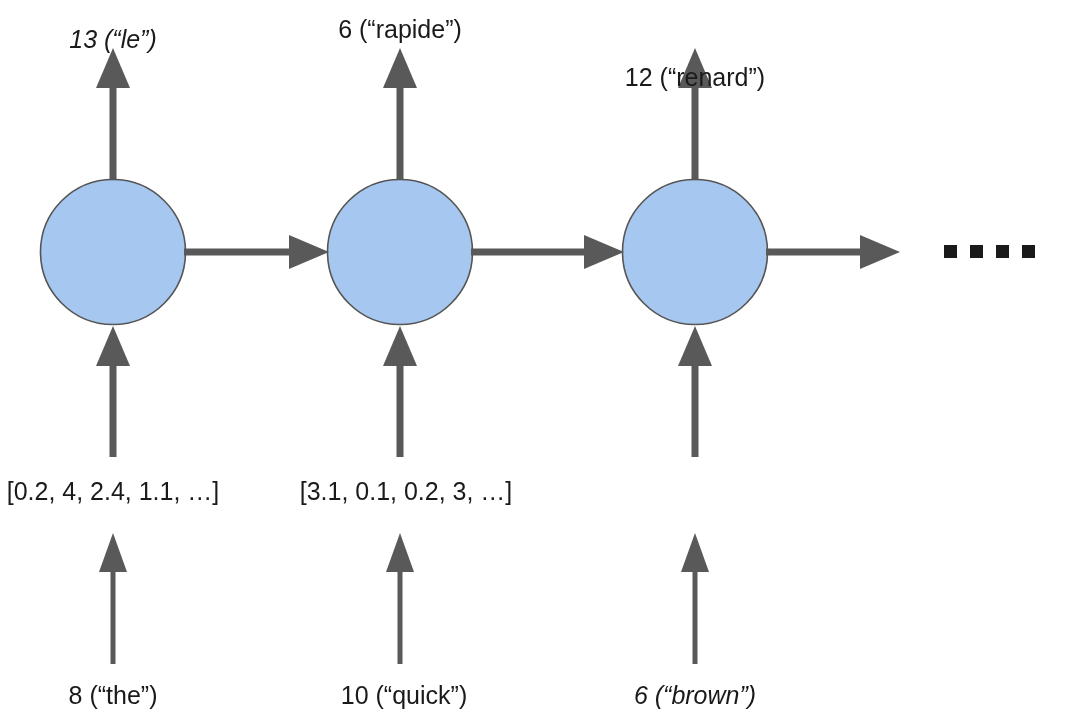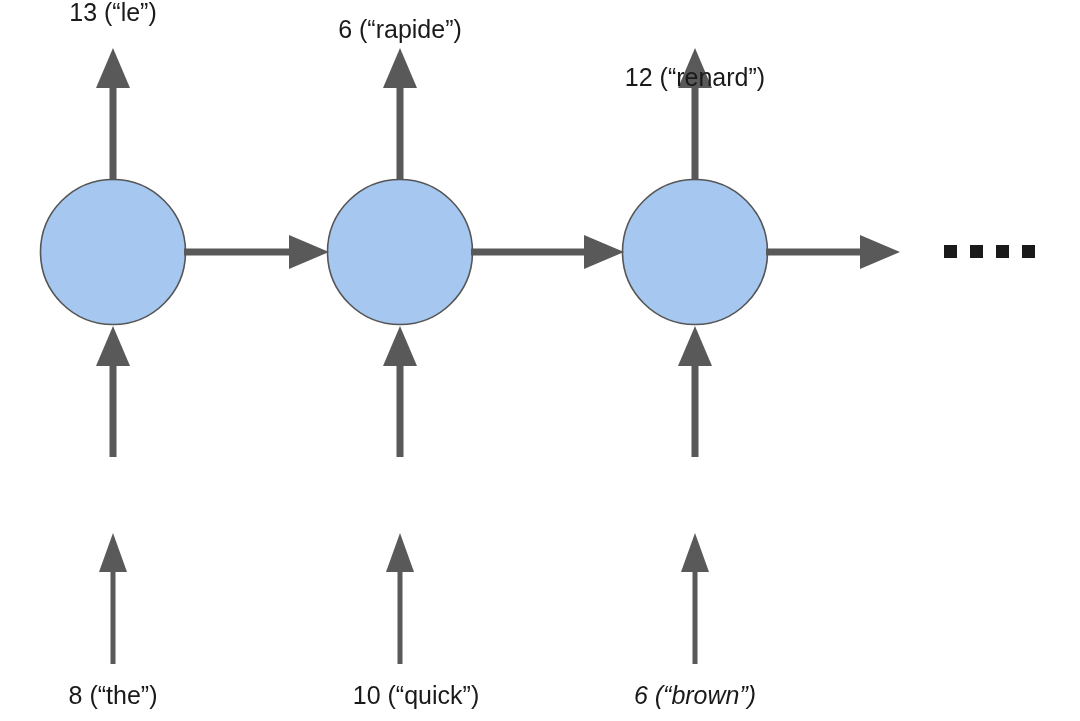--- a/index.html
+++ b/index.html
@@ -108,22 +108,24 @@
     </g>
 
     <g>
       <rect x="944" y="245" width="13" height="13" fill="#1a1a1a"></rect>
       <rect x="970" y="245" width="13" height="13" fill="#1a1a1a"></rect>
       <rect x="996" y="245" width="13" height="13" fill="#1a1a1a"></rect>
       <rect x="1022" y="245" width="13" height="13" fill="#1a1a1a"></rect>
     </g>
   </svg>
 
-  <div class="lbl lbl-output" style="left:113px; top:0;">13 (“le”)</div>
+  <div class="lbl lbl-output" style="left:113px; top:27px;font-style:italic;">13 (“le”)</div>
   <div class="lbl lbl-output" style="left:400px; top:17px;">6 (“rapide”)</div>
   <div class="lbl lbl-output" style="left:695px; top:17px;margin-top:48px;">12 (“renard”)</div>
 
+  <div class="lbl lbl-vector" style="left:113px; top:479px;">[0.2, 4, 2.4, 1.1, …]</div>
+  <div class="lbl lbl-vector" style="left:406px; top:479px;">[3.1, 0.1, 0.2, 3, …]</div>
 
   <div class="lbl lbl-input" style="left:113px; top:683px;">8 (“the”)</div>
-  <div class="lbl lbl-input" style="left:416px; top:683px;">10 (“quick”)</div>
+  <div class="lbl lbl-input" style="left:404px; top:683px;">10 (“quick”)</div>
   <div class="lbl lbl-input" style="left:695px; top:683px;font-style:italic;">6 (“brown”)</div>
 
 </div>
 
 </body></html>

